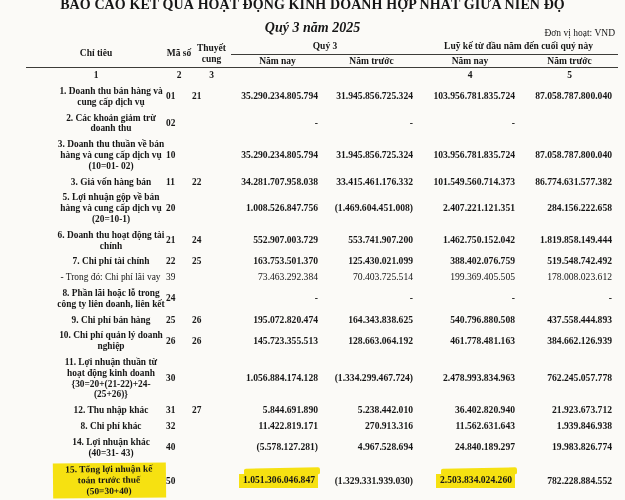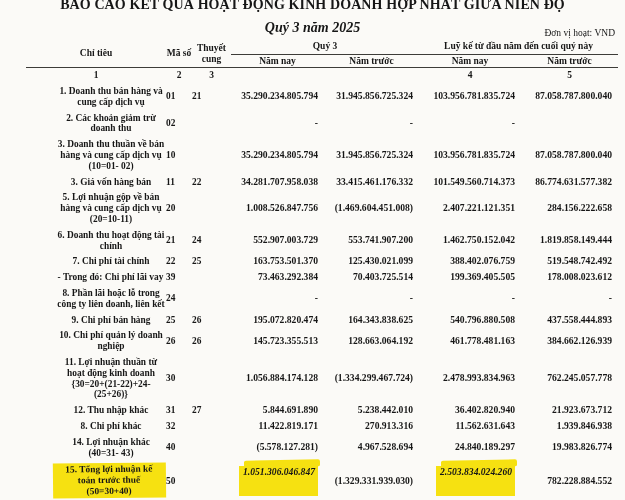--- a/index.html
+++ b/index.html
@@ -91,38 +91,37 @@
   }
   td.c-code, td.c-note {
   }
   td.c-num {
     text-align: right;
     padding-right: 6px;
     font-size: 9.6px;
     white-space: nowrap;
   }
   tr.sub td {
-    font-weight: bold;
+    font-weight: normal;
   }
   tr.sub td.c-label {
     padding-left: 29px;
   }
   .hl-label {
     display: inline-block;
     background: var(--hl, #f6e111);
     padding: 1px 4px 2px 3px;
     margin-left: -3px;
     transform: rotate(-0.6deg);
   }
   .hl-num {
     position: relative;
     display: inline-block;
     background: var(--hl, #f6e111);
-    padding: 1px 3px 18px 4px;
-    font-style: italic;
+    padding: 1px 3px 2px 4px;
   }
   .hl-num::before {
     content: "";
     position: absolute;
     left: 5px;
     right: -2px;
     top: -6px;
     height: 7px;
     background: var(--hl, #f6e111);
     transform: rotate(-1deg);
@@ -201,21 +200,21 @@
       <tr>
     <td class="c-label"><span>3. Giá vốn hàng bán</span></td>
     <td class="c-code"><span>11</span></td>
     <td class="c-note"><span>22</span></td>
     <td class="c-num"><span>34.281.707.958.038</span></td>
     <td class="c-num"><span>33.415.461.176.332</span></td>
     <td class="c-num"><span>101.549.560.714.373</span></td>
     <td class="c-num"><span>86.774.631.577.382</span></td>
   </tr>
       <tr>
-    <td class="c-label"><span>5. Lợi nhuận gộp về bán hàng và cung cấp dịch vụ (20=10-11)</span></td>
+    <td class="c-label"><span>5. Lợi nhuận gộp về bán hàng và cung cấp dịch vụ (20=10-1)</span></td>
     <td class="c-code"><span>20</span></td>
     <td class="c-note"><span></span></td>
     <td class="c-num"><span>1.008.526.847.756</span></td>
     <td class="c-num"><span>(1.469.604.451.008)</span></td>
     <td class="c-num"><span>2.407.221.121.351</span></td>
     <td class="c-num"><span>284.156.222.658</span></td>
   </tr>
       <tr>
     <td class="c-label"><span>6. Doanh thu hoạt động tài chính</span></td>
     <td class="c-code"><span>21</span></td>

